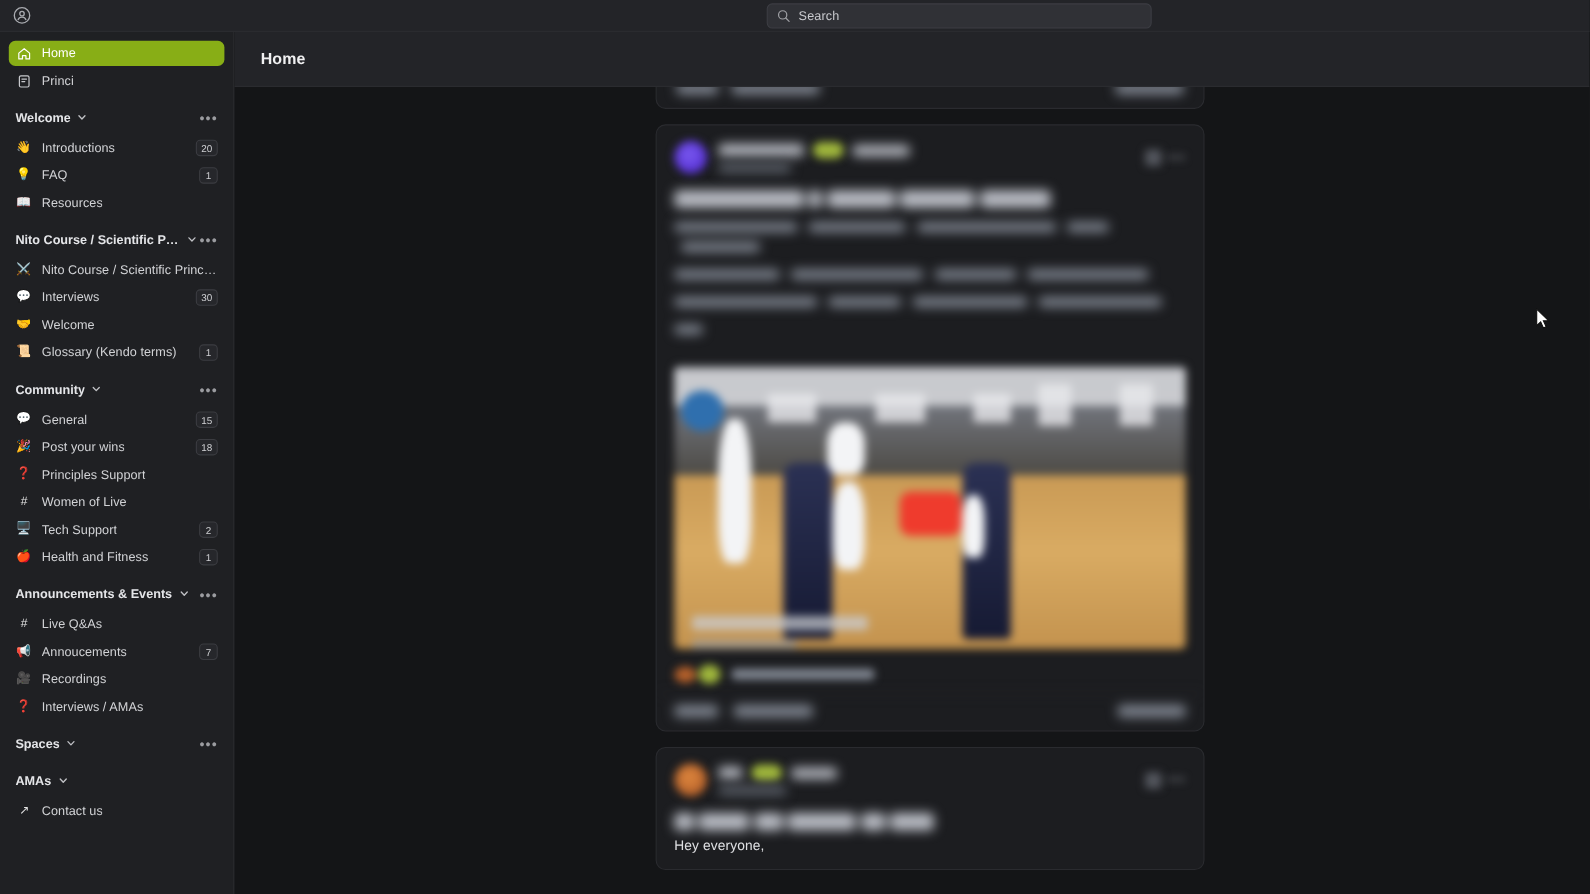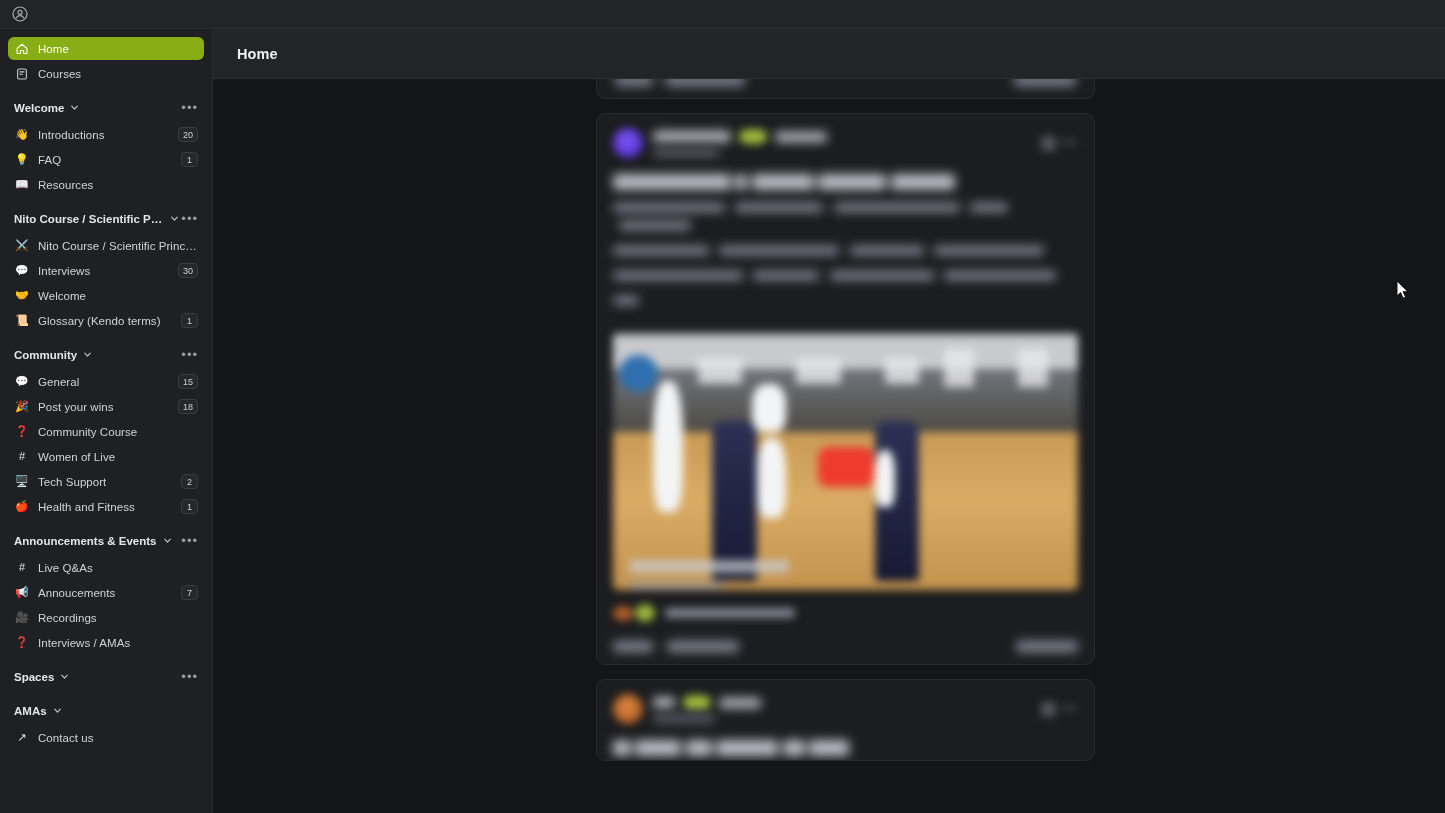--- a/index.html
+++ b/index.html
@@ -343,20 +343,27 @@
 <div id="topbar">
 
   <div id="app-menu-icon">
     <svg width="18" height="18" viewBox="0 0 18 18">
       <circle cx="9" cy="9" r="7" fill="none" stroke="#a9abb0" stroke-width="1.2"></circle>
       <circle cx="9" cy="7.4" r="2" fill="none" stroke="#a9abb0" stroke-width="1.2"></circle>
       <path d="M5.3 13.2c.7-1.8 2-2.6 3.7-2.6s3 .8 3.7 2.6" fill="none" stroke="#a9abb0" stroke-width="1.2"></path>
     </svg>
   </div>
 
+  <div id="search-wrap">
+    <svg class="s-icon" viewBox="0 0 16 16">
+      <circle cx="6.8" cy="6.8" r="4.6" fill="none" stroke="#c5c6ca" stroke-width="1.35"></circle>
+      <line x1="10.3" y1="10.3" x2="14" y2="14" stroke="#c5c6ca" stroke-width="1.35" stroke-linecap="round"></line>
+    </svg>
+    <input id="search-input" type="text" placeholder="Search" style="">
+  </div>
 </div>
 
 <div id="sidebar">
 
 
   <div id="nav-scroll">
       <div class="nav-item active">
         <span class="ic">
           <svg width="14" height="14" viewBox="0 0 16 16">
             <path d="M2.4 7.2 L8 2.6 L13.6 7.2 V13.2 H9.8 V9.8 H6.2 V13.2 H2.4 Z" fill="none" stroke="#ffffff" stroke-width="1.25" stroke-linejoin="round"></path>
@@ -365,21 +372,21 @@
         <span class="lbl">Home</span>
       </div>
       <div class="nav-item">
         <span class="ic">
           <svg width="14" height="14" viewBox="0 0 16 16">
             <rect x="3" y="2.2" width="10" height="11.6" rx="1.6" fill="none" stroke="#c8c9cd" stroke-width="1.25"></rect>
             <line x1="5.6" y1="5.6" x2="10.4" y2="5.6" stroke="#c8c9cd" stroke-width="1.25" stroke-linecap="round"></line>
             <line x1="5.6" y1="8.2" x2="8.6" y2="8.2" stroke="#c8c9cd" stroke-width="1.25" stroke-linecap="round"></line>
           </svg>
         </span>
-        <span class="lbl">Courses</span>
+        <span class="lbl">Princi</span>
       </div>
       <div class="nav-section">
         <span class="sec-label">Welcome</span>
         <span class="sec-chev"><svg width="11" height="11" viewBox="0 0 12 12">
             <path d="M3 4.6 L6 7.8 L9 4.6" fill="none" stroke="#d3d4d8" stroke-width="1.3" stroke-linecap="round" stroke-linejoin="round"></path>
           </svg></span>
         <span class="sec-dots">•••</span>
       </div>
       <div class="nav-item">
         <span class="ic">👋</span>
@@ -432,21 +439,21 @@
         <span class="lbl">General</span>
         <span class="badge">15</span>
       </div>
       <div class="nav-item">
         <span class="ic">🎉</span>
         <span class="lbl">Post your wins</span>
         <span class="badge">18</span>
       </div>
       <div class="nav-item">
         <span class="ic">❓</span>
-        <span class="lbl">Community Course</span>
+        <span class="lbl">Principles Support</span>
       </div>
       <div class="nav-item">
         <span class="ic">#</span>
         <span class="lbl">Women of Live</span>
       </div>
       <div class="nav-item">
         <span class="ic">🖥️</span>
         <span class="lbl">Tech Support</span>
         <span class="badge">2</span>
       </div>
@@ -627,20 +634,21 @@
 
         <div class="post-title blur">
           <span class="bar" style="width:18px;height:16px;"></span>
           <span class="bar" style="width:46px;height:16px;"></span>
           <span class="bar" style="width:26px;height:16px;"></span>
           <span class="bar" style="width:62px;height:16px;"></span>
           <span class="bar" style="width:22px;height:16px;"></span>
           <span class="bar" style="width:40px;height:16px;"></span>
         </div>
 
+        <div class="crisp-text">Hey everyone,</div>
       </div>
 
     </div>
   </div>
 </div>
 
 <svg id="cursor" viewBox="0 0 14 20" style="left: 1396px; top: 280px;">
   <path d="M1 1 L1 16 L4.6 12.6 L7.1 18.2 L9.6 17.1 L7.1 11.7 L12 11.7 Z" fill="#ffffff" stroke="#111111" stroke-width="1"></path>
 </svg>
 

